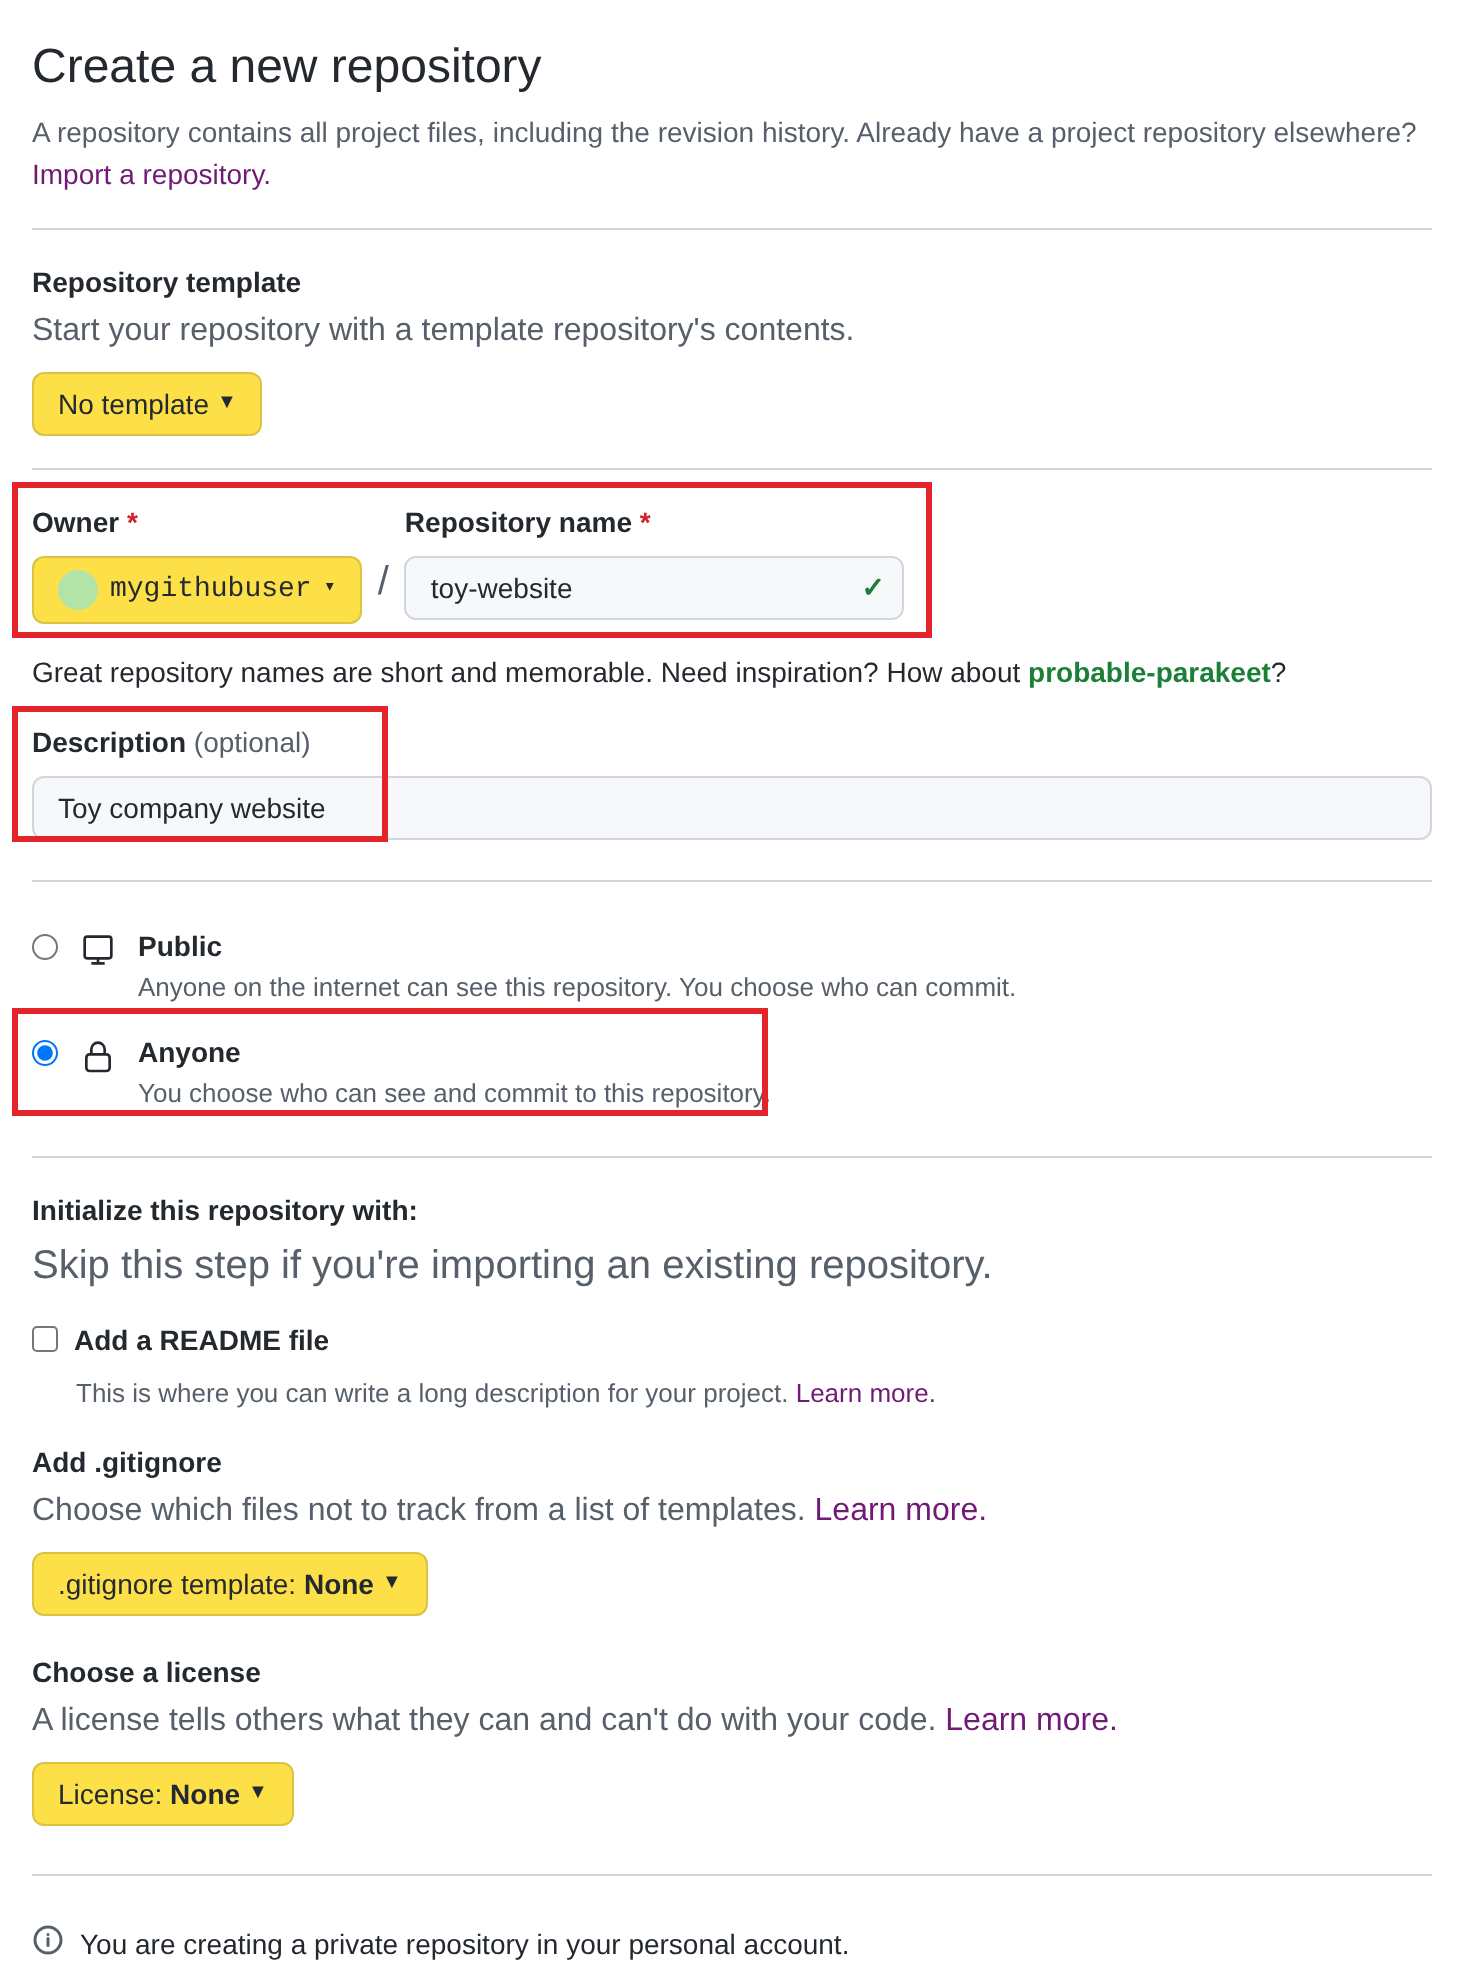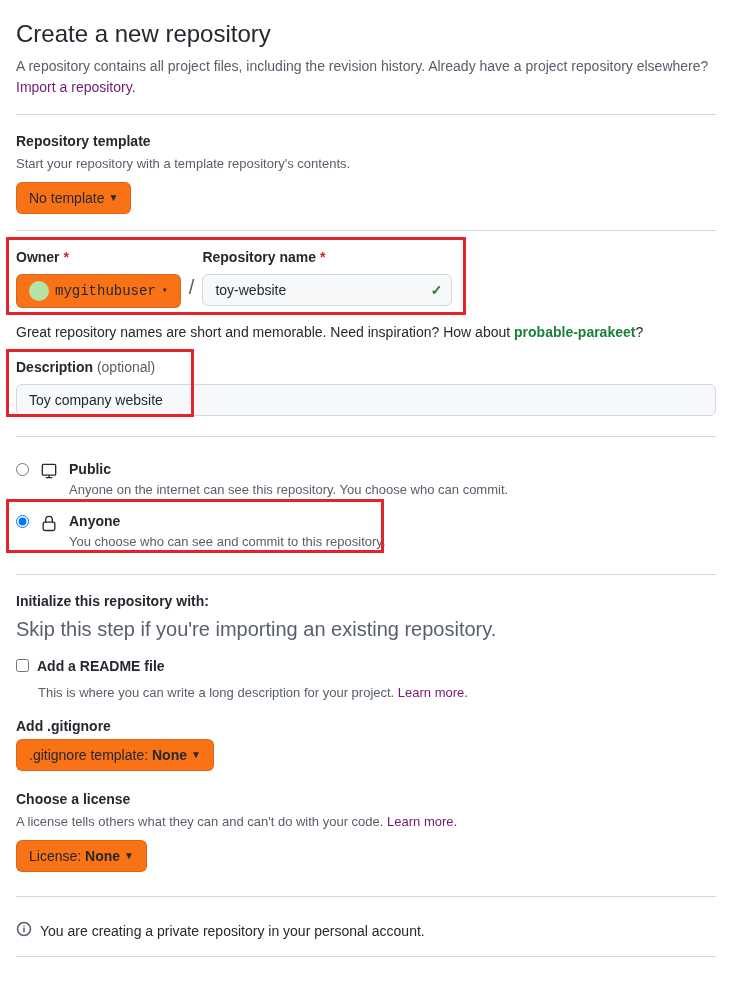--- a/index.html
+++ b/index.html
@@ -9,25 +9,25 @@
       font-size: 14px;
       line-height: 1.5;
       background: #ffffff;
       padding: 16px;
     }
     h1 { font-size: 24px; font-weight: 400; margin-bottom: 4px; }
     .subhead { color: #57606a; margin-bottom: 4px; }
     a { color: #701a75; text-decoration: none; }
     hr { border: none; border-top: 1px solid #d0d7de; margin: 16px 0; }
     .section-label { font-weight: 600; margin-bottom: 2px; }
-    .section-help { color: #57606a; font-size: 13px; margin-bottom: 8px; }
+    .section-help { color: #57606a; font-size: 16px; margin-bottom: 8px; }
     .section-help-lg { color: #57606a; font-size: 20px; margin-bottom: 12px; }
     .dropdown-btn {
       display: inline-flex; align-items: center; gap: 4px;
-      background: #f97316; border: 1px solid rgba(27,31,36,.15);
+      background: #fde047; border: 1px solid rgba(27,31,36,.15);
       border-radius: 6px; padding: 5px 12px; font-size: 14px;
       font-weight: 500; cursor: pointer; color: #24292f;
       line-height: 20px;
     }
     .dropdown-btn .caret { font-size: 10px; }
     .required { color: #cf222e; }
     .input {
       width: 100%; padding: 5px 12px; font-size: 14px;
       border: 1px solid #d0d7de; border-radius: 6px;
       background: #f6f8fa; line-height: 20px; color:#24292f;
@@ -158,20 +158,23 @@
 
   <div class="check-row">
     <input type="checkbox" style="">
     <span class="section-label">Add a README file</span>
   </div>
   <div class="checkbox-desc">
     <span>This is where you can write a long description for your project. </span><a href="#">Learn more.</a>
   </div>
 
   <div class="section-label">Add .gitignore</div>
+  <div class="section-help">
+    <span>Choose which files not to track from a list of templates. </span><a href="#">Learn more.</a>
+  </div>
   <button class="dropdown-btn" style="margin-bottom:18px;">
     <span><span>.gitignore template: </span><strong>None</strong></span>
     <span class="caret">▼</span>
   </button>
 
   <div class="section-label">Choose a license</div>
   <div class="section-help">
     <span>A license tells others what they can and can't do with your code. </span><a href="#">Learn more.</a>
   </div>
   <button class="dropdown-btn">

